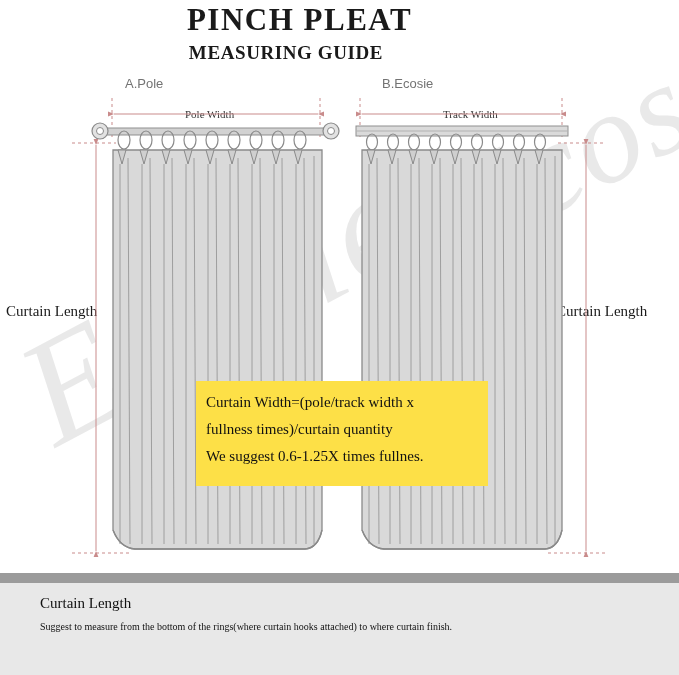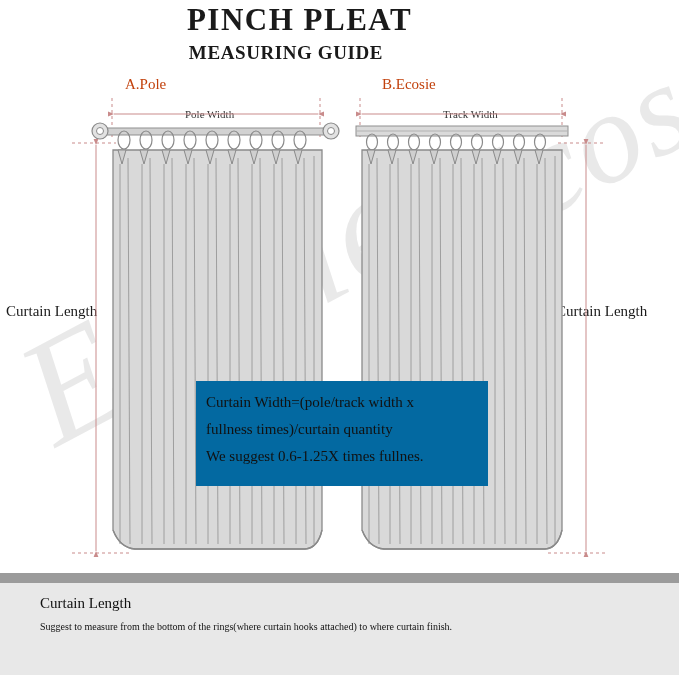--- a/index.html
+++ b/index.html
@@ -42,23 +42,23 @@
     text-align: center;
     font-size: 19px;
     font-weight: bold;
     letter-spacing: 0.6px;
     font-family: "Liberation Serif", serif;
   }
 
   
   .panel-label {
     position: absolute;
-    font-size: 15px;
-    font-family: Liberation Serif, serif;
-    color: #c2410c;
+    font-size: 13px;
+    font-family: Liberation Sans, sans-serif;
+    color: #737373;
   }
   .label-a { top: 76px; left: 125px; }
   .label-b { top: 76px; left: 382px; }
 
   
   .width-label {
     position: absolute;
     font-size: 11px;
     color: #333;
     background: #ffffff;
@@ -85,21 +85,21 @@
     left: 0;
   }
 
   
   .note-box {
     position: absolute;
     left: 196px;
     top: 381px;
     width: 292px;
     height: 105px;
-    background: #0369a1;
+    background: #fde047;
     border: 0;
     padding: 8px 10px 0 10px;
     box-sizing: border-box;
   }
   .note-line {
     font-size: 15px;
     line-height: 27px;
     color: #111;
     white-space: nowrap;
     font-family: "Liberation Serif", serif;

